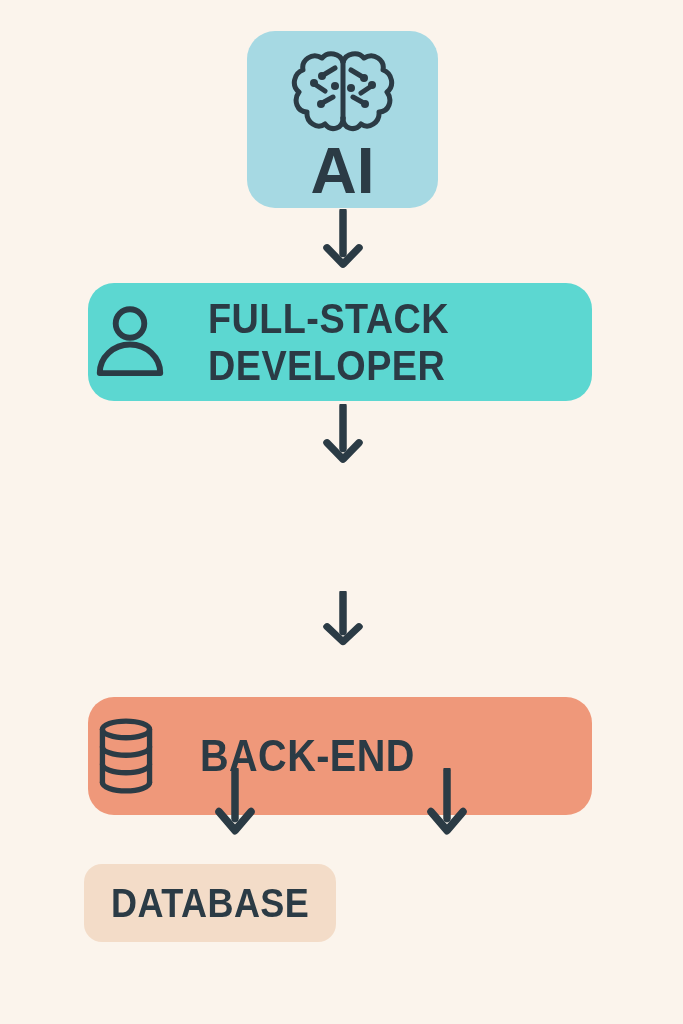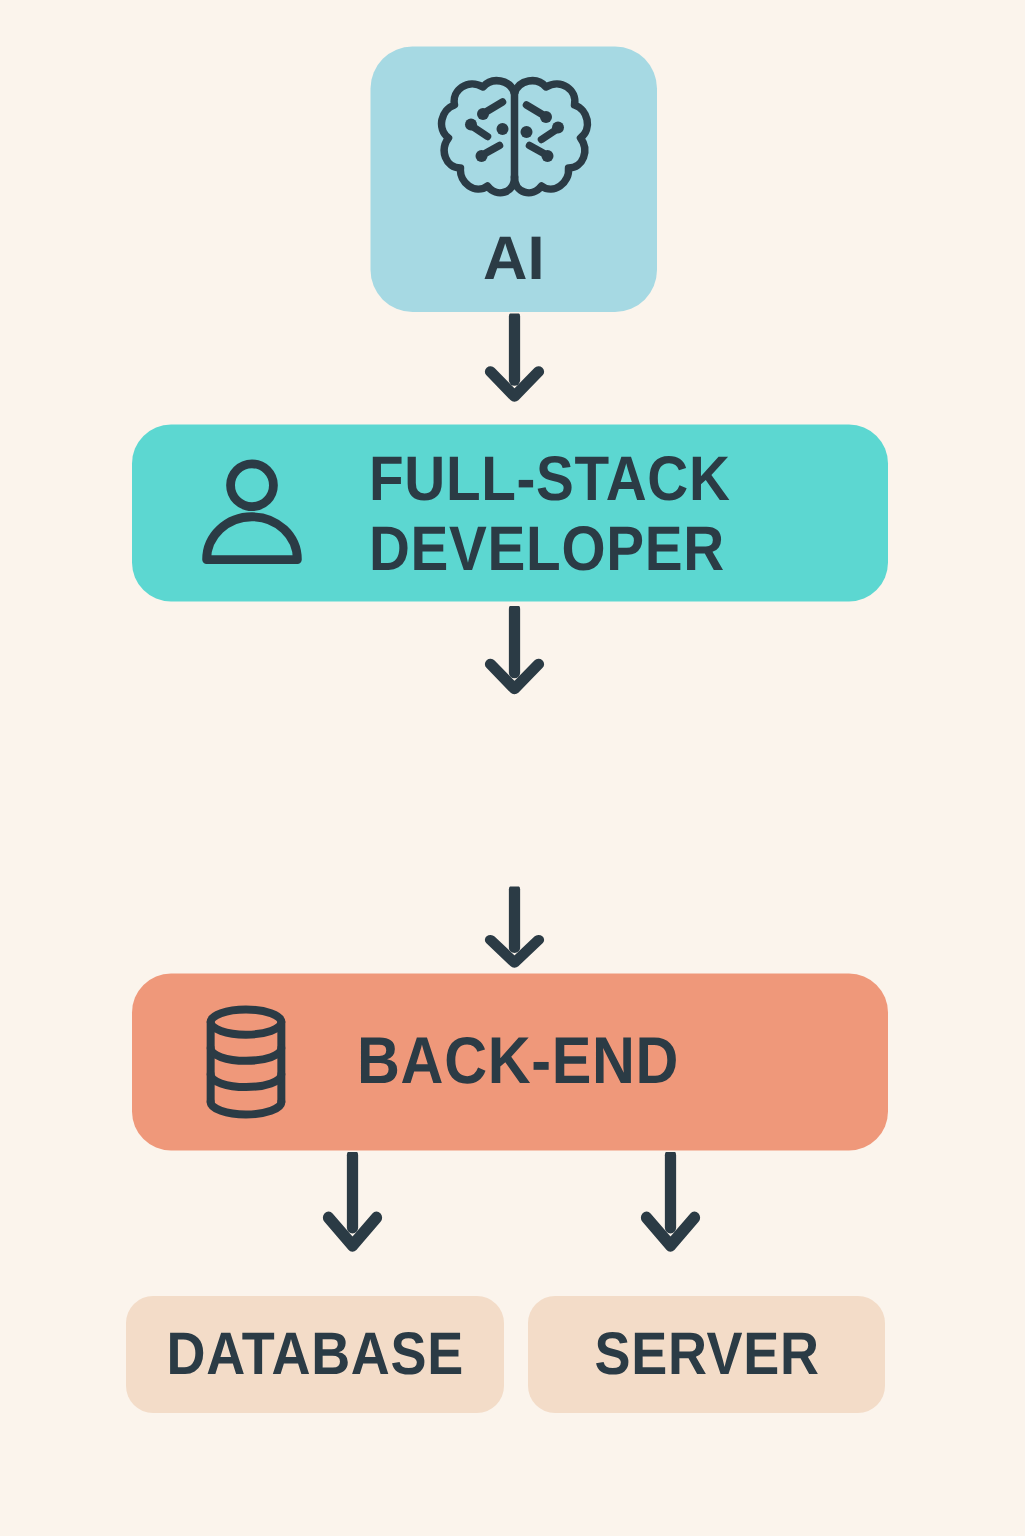--- a/index.html
+++ b/index.html
@@ -10,24 +10,24 @@
     color:#2b3b45;
   }
   .node{position:absolute;box-sizing:border-box;display:flex;align-items:center;}
   .node .cond{display:inline-block;transform:scaleX(0.9);transform-origin:left center;
     font-weight:bold;letter-spacing:0.5px;white-space:nowrap;}
   .center-cond{transform-origin:center center !important;}
 
   
   #ai-box{left:247px;top:31px;width:191px;height:177px;border-radius:28px;
     flex-direction:column;justify-content:flex-start;align-items:center;padding-top:13px;}
-  #ai-box .ai-label{font-weight:bold;font-size:41px;line-height:50px;margin-top:2px;}
+  #ai-box .ai-label{font-weight:bold;font-size:64px;line-height:50px;margin-top:2px;}
 
   
-  .band{left:88px;width:504px;border-radius:26px;padding-left:38px;}
+  .band{left:88px;width:504px;border-radius:26px;}
   #fullstack-box{top:283px;height:118px;}
   #frontend-box{top:472px;height:117px;}
   #backend-box{top:649px;height:118px;}
   .band .icon-wrap{flex:0 0 auto;display:flex;align-items:center;justify-content:center;}
   .band .label-wrap{margin-left:36px;}
   .label-1line{font-size:44px;line-height:46px;}
   .label-2line{font-size:42px;line-height:47px;}
 
   
   .leaf{height:78px;top:864px;border-radius:18px;justify-content:center;}
@@ -105,21 +105,21 @@
   </div>
 
 
   <div class="arrow" id="arrow-3">
     <svg viewBox="0 0 44 64" preserveAspectRatio="none">
       <path class="stroke" stroke-width="7.5" d="M22,2 L22,46"></path>
       <path class="stroke" stroke-width="7.5" d="M6,40 L22,57 L38,40"></path>
     </svg>
   </div>
 
-  <div class="node band" id="backend-box" style="background-color: rgb(239, 152, 122);">
+  <div class="node band" id="backend-box" style="background-color: rgb(239, 152, 122); margin-top: 48px;">
     <span class="icon-wrap">
       <svg width="76" height="94" viewBox="0 0 100 110">
         <ellipse class="stroke" stroke-width="7" cx="50" cy="20" rx="31" ry="11"></ellipse>
         <path class="stroke" stroke-width="7" d="M19,20 L19,90"></path>
         <path class="stroke" stroke-width="7" d="M81,20 L81,90"></path>
         <path class="stroke" stroke-width="7" d="M19,43 A31,11 0 0 0 81,43"></path>
         <path class="stroke" stroke-width="7" d="M19,66 A31,11 0 0 0 81,66"></path>
         <path class="stroke" stroke-width="7" d="M19,90 A31,11 0 0 0 81,90"></path>
       </svg>
     </span>
@@ -139,17 +139,14 @@
     <svg viewBox="0 0 44 64" preserveAspectRatio="none">
       <path class="stroke" stroke-width="7.5" d="M22,2 L22,46"></path>
       <path class="stroke" stroke-width="7.5" d="M6,40 L22,57 L38,40"></path>
     </svg>
   </div>
 
   <div class="node leaf" id="database-box" style="background-color: rgb(243, 220, 200);">
     <span class="cond center-cond">DATABASE</span>
   </div>
 
-  <div class="node leaf" id="server-box" style="background-color: rgb(243, 220, 200);">
-    <span class="cond center-cond">SERVER</span>
-  </div>
 
 </div>
 
 </body></html>

